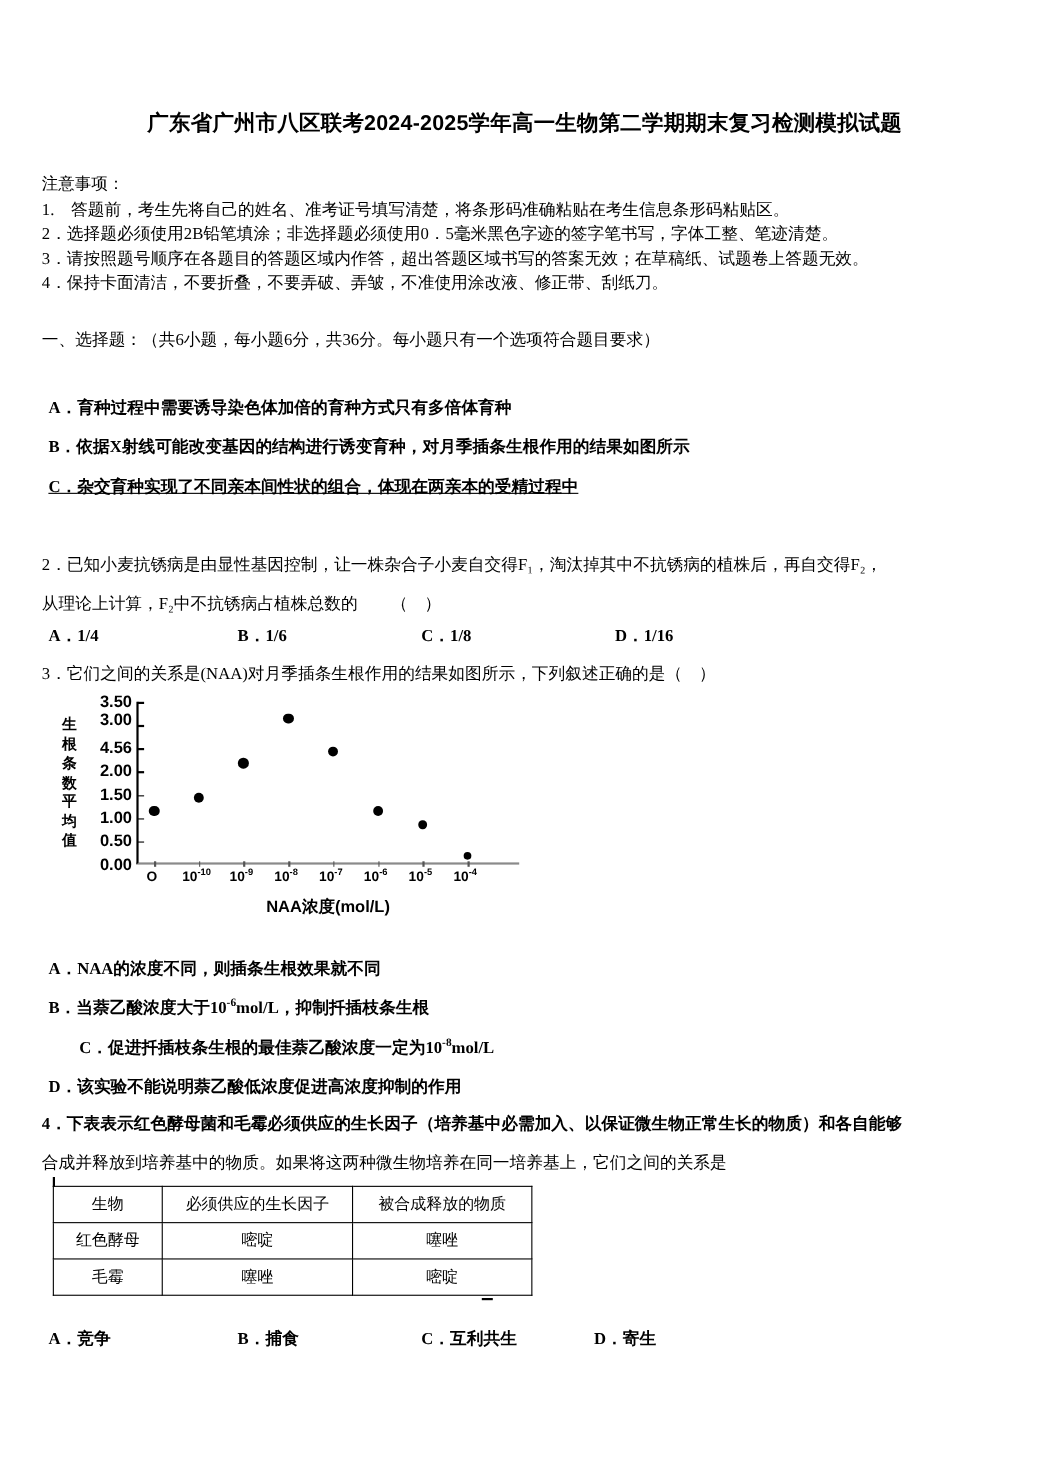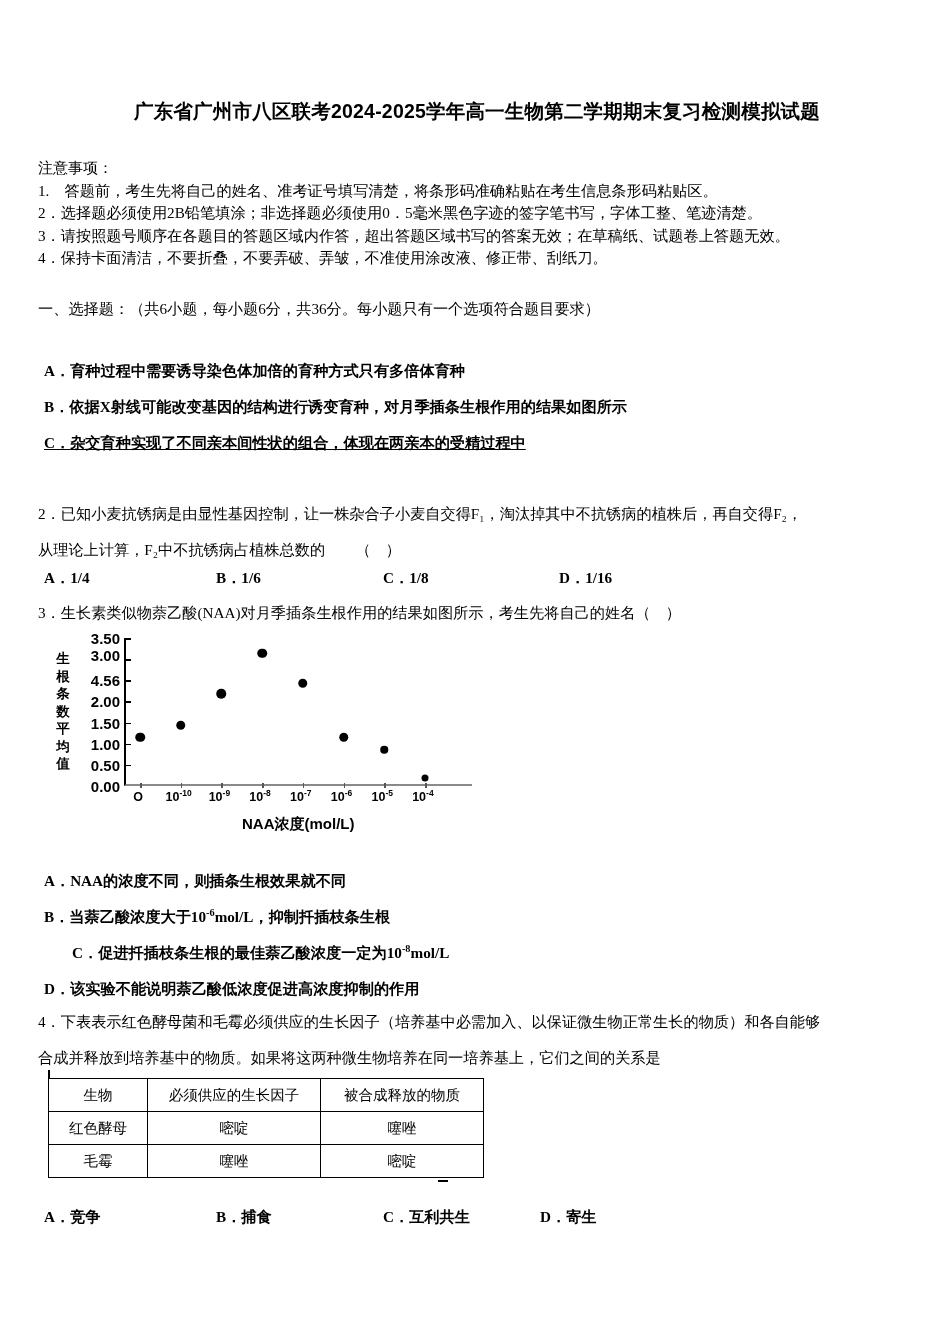--- a/index.html
+++ b/index.html
@@ -252,21 +252,21 @@
     <span class="q-num">2．</span><span>已知小麦抗锈病是由显性基因控制，让一株杂合子小麦自交得F₁，淘汰掉其中不抗锈病的植株后，再自交得F₂，</span>
   </div>
   <div class="q" style="top:538px; width:890px;">
     <span>从理论上计算，F₂中不抗锈病占植株总数的　　（　）</span>
   </div>
   <div class="opt-row" style="top:568px;">
     <span class="cell" style="width:172px;"><span>A．</span><span>1/4</span></span><span class="cell" style="width:167px;"><span>B．</span><span>1/6</span></span><span class="cell" style="width:176px;"><span>C．</span><span>1/8</span></span><span class="cell"><span>D．</span><span>1/16</span></span>
   </div>
 
   <div class="q" style="top:601px; width:890px;">
-    <span class="q-num">3．</span><span>生长素类似物萘乙酸(NAA)对月季插条生根作用的结果如图所示，考生先将自己的姓名（　）</span>
+    <span class="q-num">3．</span><span>它们之间的关系是(NAA)对月季插条生根作用的结果如图所示，下列叙述正确的是（　）</span>
   </div>
 
   <div class="chart-wrap">
 
     <div class="chart-ylabel">
       <span>生</span>
       <span>根</span>
       <span>条</span>
       <span>数</span>
       <span>平</span>
@@ -331,21 +331,21 @@
   <div class="opt" style="top:905px;">
     <span class="lbl">B．</span><span>当萘乙酸浓度大于10</span><sup>-6</sup><span>mol/L，抑制扦插枝条生根</span>
   </div>
   <div class="opt" style="top:941px;margin-left:28px;">
     <span class="lbl">C．</span><span>促进扦插枝条生根的最佳萘乙酸浓度一定为10</span><sup>-8</sup><span>mol/L</span>
   </div>
   <div class="opt" style="top:977px;">
     <span class="lbl">D．</span><span>该实验不能说明萘乙酸低浓度促进高浓度抑制的作用</span>
   </div>
 
-  <div class="q" style="top:1010px; width:895px;">
+  <div class="q" style="top:1010px; width:895px;font-weight:bold;">
     <span class="q-num">4．</span><span>下表表示红色酵母菌和毛霉必须供应的生长因子（培养基中必需加入、以保证微生物正常生长的物质）和各自能够</span>
   </div>
   <div class="q" style="top:1046px; width:895px;">
     <span>合成并释放到培养基中的物质。如果将这两种微生物培养在同一培养基上，它们之间的关系是</span>
   </div>
 
   <div class="tick-mark-tl"></div>
   <table class="bio-table">
     <tbody>
       <tr>

